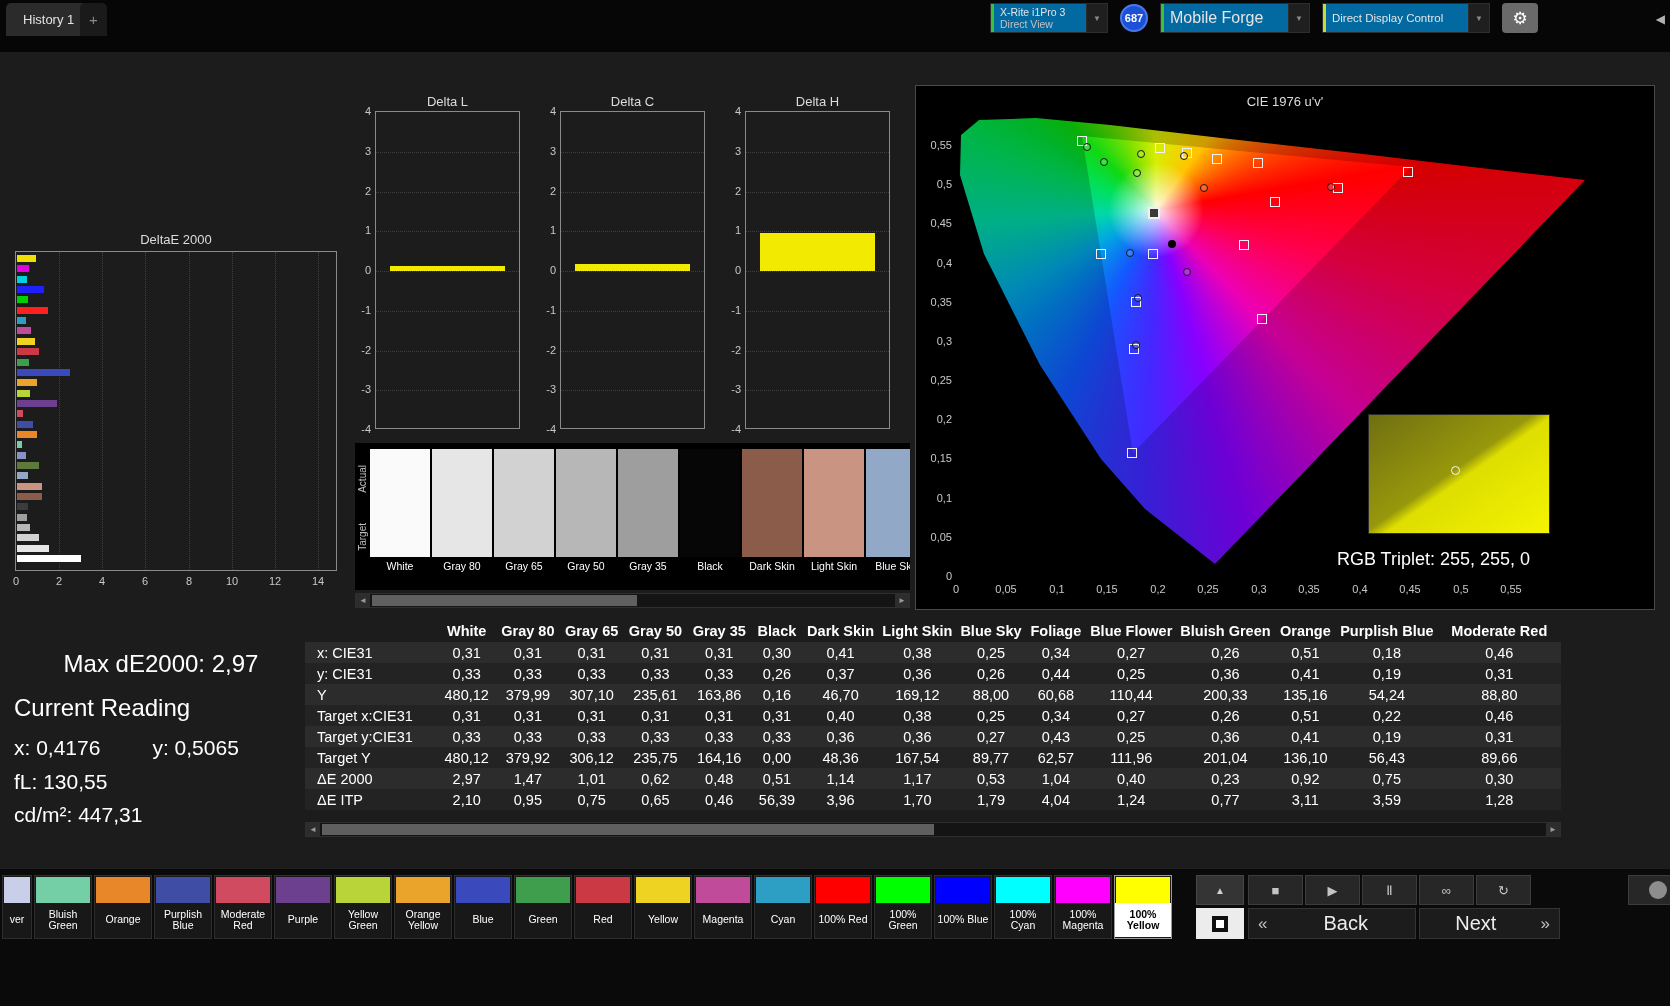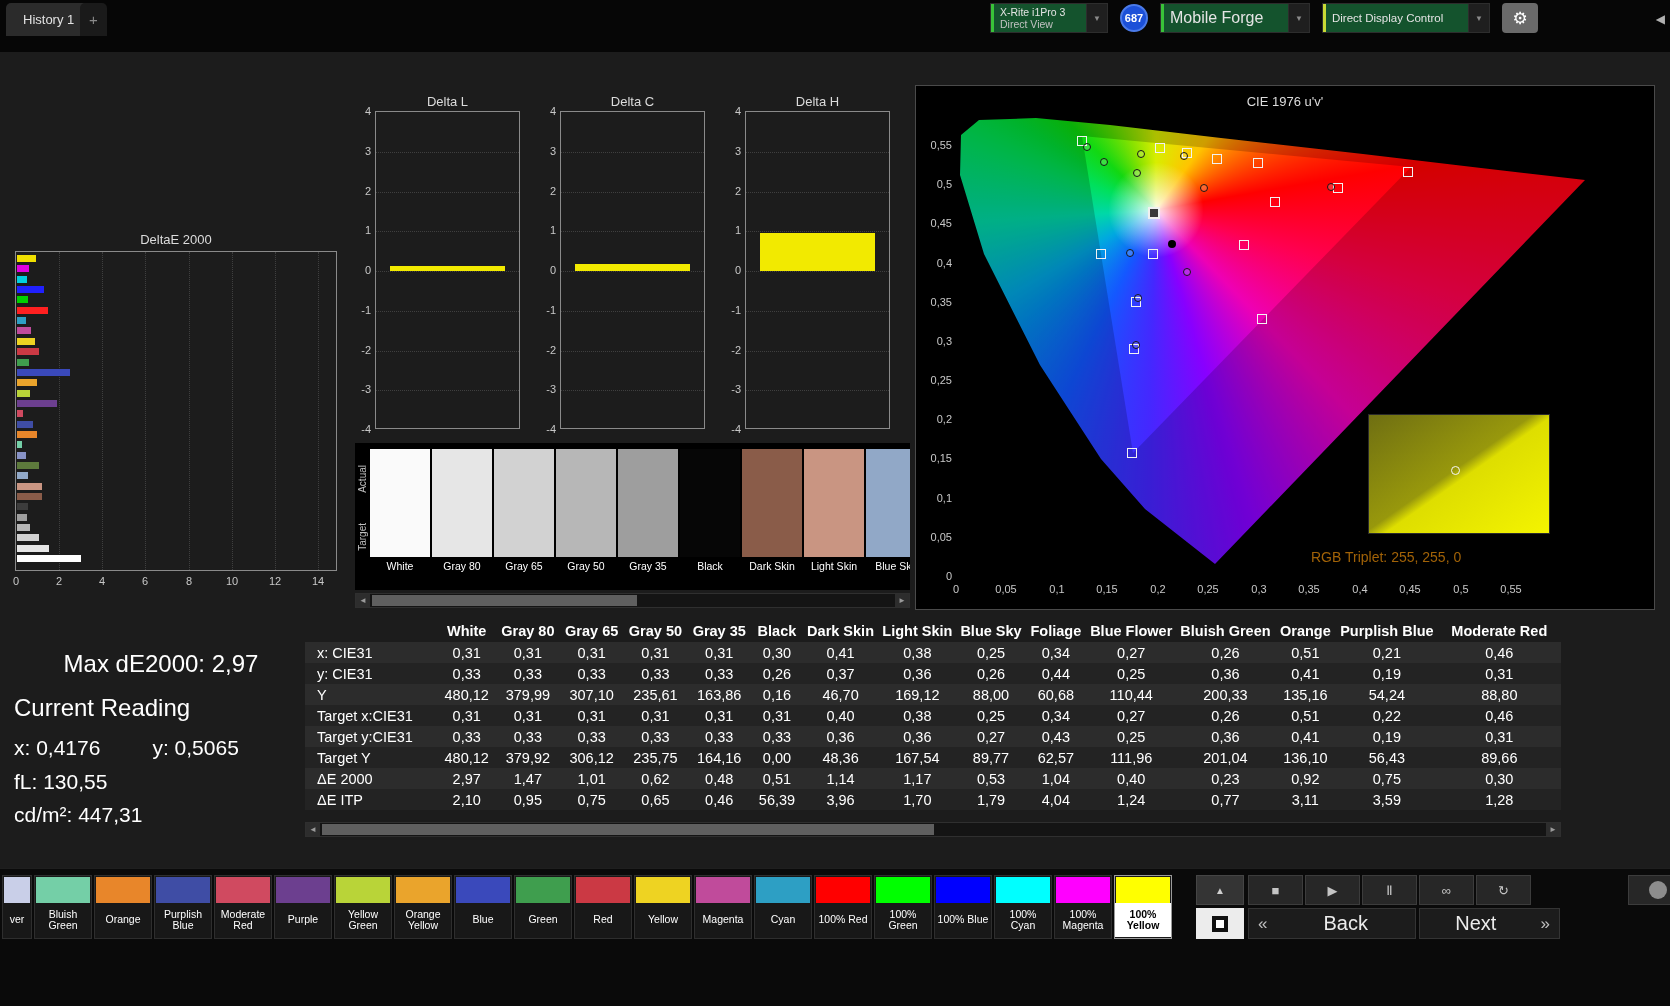--- a/index.html
+++ b/index.html
@@ -6,21 +6,21 @@
 html,body{margin:0;padding:0;background:#101010}
 #stage{position:relative;width:1670px;height:1006px;overflow:hidden;background:#1c1c1c;
   font-family:"Liberation Sans",sans-serif;color:#fff;-webkit-font-smoothing:antialiased}
 
 
 .topbar{position:absolute;left:0;top:0;width:100%;height:52px;background:#060606}
 .tab{position:absolute;left:6px;top:3px;height:33px;background:#2b2b2b;color:#e2e2e2;font-size:13px;
   line-height:33px;padding:0 17px;border-radius:5px 5px 0 0;cursor:pointer}
 .tab-add{left:80px;width:27px;padding:0;text-align:center;background:#1a1a1a;color:#8a8a8a;font-size:15px}
 .tbright{position:absolute;left:990px;top:3px;height:30px;display:flex;gap:12px;align-items:center}
-.dd{height:30px;background:#14532d;border:1px solid #2d2d2d;display:flex;align-items:stretch;cursor:pointer}
+.dd{height:30px;background:#0369a1;border:1px solid #2d2d2d;display:flex;align-items:stretch;cursor:pointer}
 .acc{width:3px}
 .ddtxt{flex:1;display:flex;flex-direction:column;justify-content:center;padding:0 6px;white-space:nowrap;overflow:hidden}
 .ddtxt .l1{font-size:10.5px;color:#e4e4e4;line-height:12px}
 .ddtxt .l2{font-size:10.5px;color:#c2c2c2;line-height:12px}
 .ddone{font-size:16px;color:#e4e4e4}
 .arr{width:21px;border-left:1px solid #2d2d2d;background:#1f1f1f;color:#8a8a8a;font-size:8px;
   display:flex;align-items:center;justify-content:center}
 .badge{width:28px;height:28px;border-radius:50%;background:#1c50d8;border:2px solid #4a7ae8;color:#fff;
   font-size:11px;font-weight:bold;display:flex;align-items:center;justify-content:center}
 .gearbtn{width:36px;height:30px;border-radius:4px;background:#6a6a6a;color:#fff;font-size:17px;
@@ -72,21 +72,21 @@
 .cie-ylab{position:absolute;left:0;width:36px;text-align:right;font-size:11px;color:#c8c8c8}
 .cie-xlab{position:absolute;top:497px;width:36px;text-align:center;font-size:11px;color:#c8c8c8}
 .pt{position:absolute;transform:translate(-50%,-50%)}
 .pt-sq{width:10px;height:10px;border:1.5px solid #f2f2f2}
 .pt-ci{width:8px;height:8px;border:1.5px solid #161616;border-radius:50%;background:rgba(255,255,255,.18)}
 .pt-dot{width:8px;height:8px;border-radius:50%;background:#000}
 .pt-sel{width:12px;height:12px;border:2px solid #f0f0f0;background:#3a3a3a}
 #inset{position:absolute;left:452px;top:328px;width:182px;height:120px;border:1px solid #2a2a2a;
   background:linear-gradient(145deg,#6f6f12 0%,#98980c 47%,#dede00 53%,#f4f400 100%)}
 .inset-ring{position:absolute;left:82px;top:51px;width:9px;height:9px;border:1.5px solid #f8f8f8;border-radius:50%}
-#rgbtxt{position:absolute;left:395px;top:463px;width:245px;font-size:14px;color:#a16207}
+#rgbtxt{position:absolute;left:395px;top:463px;width:245px;text-align:center;font-size:18px;color:#ffffff}
 
 
 .read-c{position:absolute;left:0;width:322px;text-align:center;font-size:24px}
 #avg{top:612px}
 #max{top:650px}
 #curr{position:absolute;left:14px;top:694px;font-size:24px}
 #xy{position:absolute;left:14px;top:736px;font-size:21px}
 #xy .ysp{margin-left:52px}
 #fl{position:absolute;left:14px;top:770px;font-size:21px}
 #cd{position:absolute;left:14px;top:803px;font-size:21px}
@@ -451,21 +451,21 @@
             <td>0,31</td>
             <td>0,31</td>
             <td>0,30</td>
             <td>0,41</td>
             <td>0,38</td>
             <td>0,25</td>
             <td>0,34</td>
             <td>0,27</td>
             <td>0,26</td>
             <td>0,51</td>
-            <td>0,21</td>
+            <td>0,18</td>
             <td>0,46</td>
           </tr>
           <tr class="evn">
             <td class="lblc">y: CIE31</td>
             <td>0,33</td>
             <td>0,33</td>
             <td>0,33</td>
             <td>0,33</td>
             <td>0,33</td>
             <td>0,26</td>

